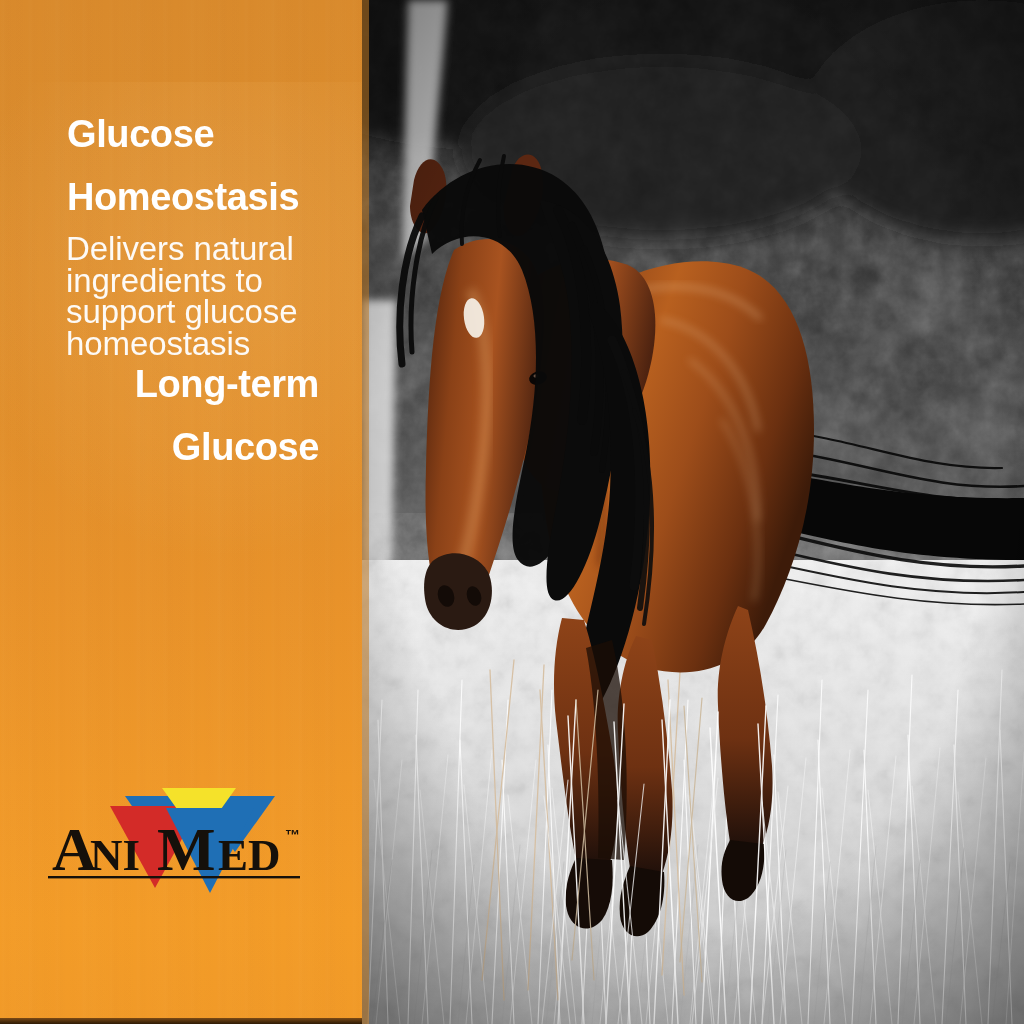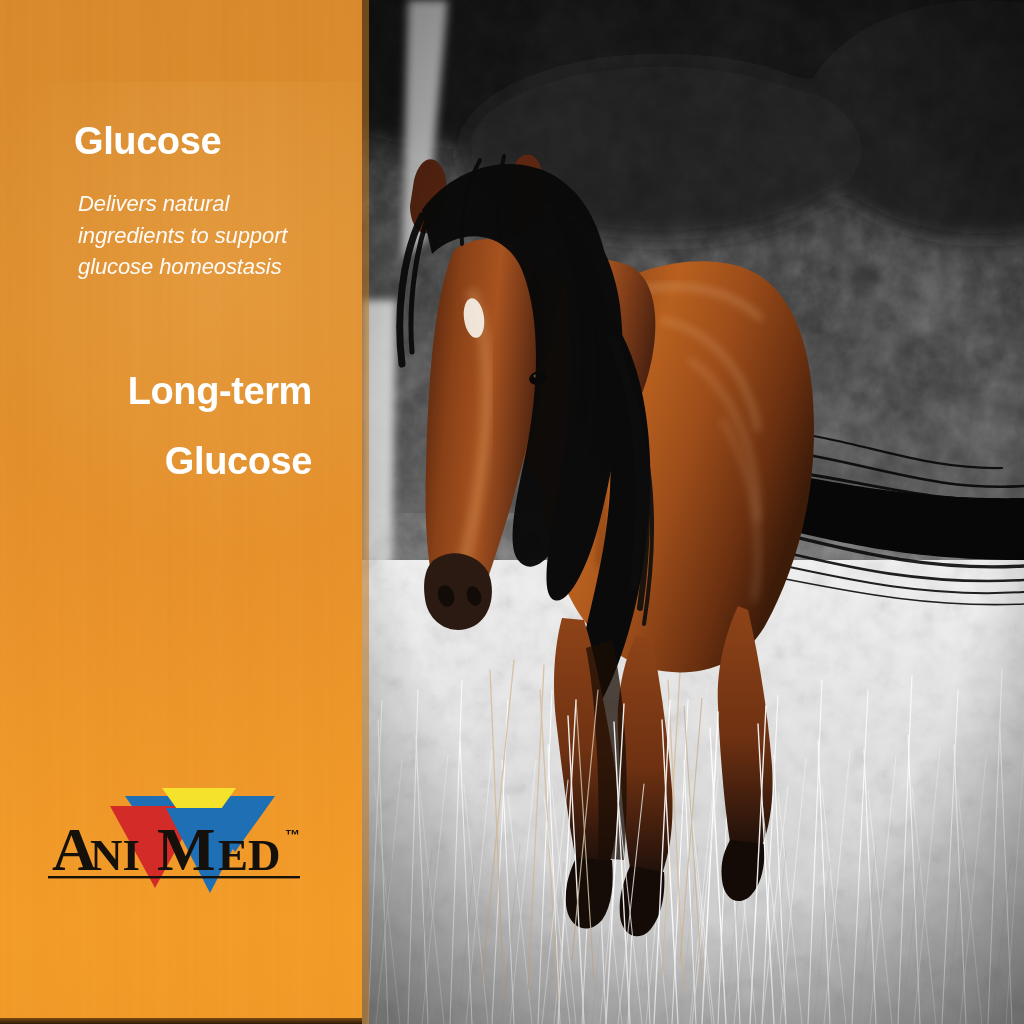--- a/index.html
+++ b/index.html
@@ -82,31 +82,30 @@
   .copy-block { position: absolute; left: 62px; width: 262px; }
   #block-glucose { top: 100px; }
   #block-longterm { top: 350px; text-align: right; }
 
   .feature-heading {
     color: #ffffff;
     font-size: 38px;
     font-weight: bold;
     line-height: 58px;
     letter-spacing: -0.4px;
-    margin: 12px;
+    margin: 5px;
     white-space: nowrap;
   }
   .feature-body {
     color: #fdfaf6;
-    font-size: 22px;
+    font-size: 33px;
     line-height: 31.5px;
-    margin: 16px;
+    margin: 4px;
     padding-top: 2px;
     letter-spacing: -0.1px;
-    font-style: italic;
   }
 
   
   #logo {
     position: absolute;
     left: 40px;
     top: 778px;
     width: 310px;
     height: 120px;
   }
@@ -127,20 +126,21 @@
 
 <div id="canvas">
 
   <div id="left-panel">
     <div id="panel-sheen"></div>
     <div id="panel-texture"></div>
     <div id="panel-texture2"></div>
 
     <div class="copy-block" id="block-glucose">
       <div class="feature-heading">Glucose</div>
+      <div class="feature-heading">Homeostasis</div>
       <p class="feature-body">Delivers natural ingredients to support glucose homeostasis</p>
     </div>
 
     <div class="copy-block" id="block-longterm">
       <div class="feature-heading">Long-term</div>
       <div class="feature-heading">Glucose</div>
     </div>
 
     <div id="logo">
       <svg viewBox="0 0 310 120" xmlns="http://www.w3.org/2000/svg" aria-label="AniMed">

